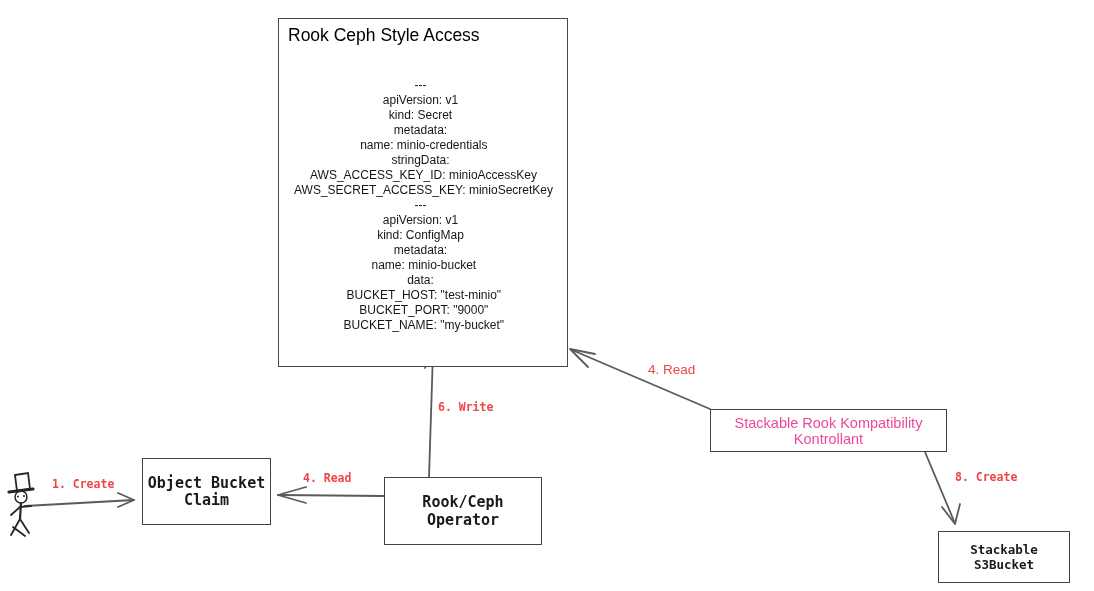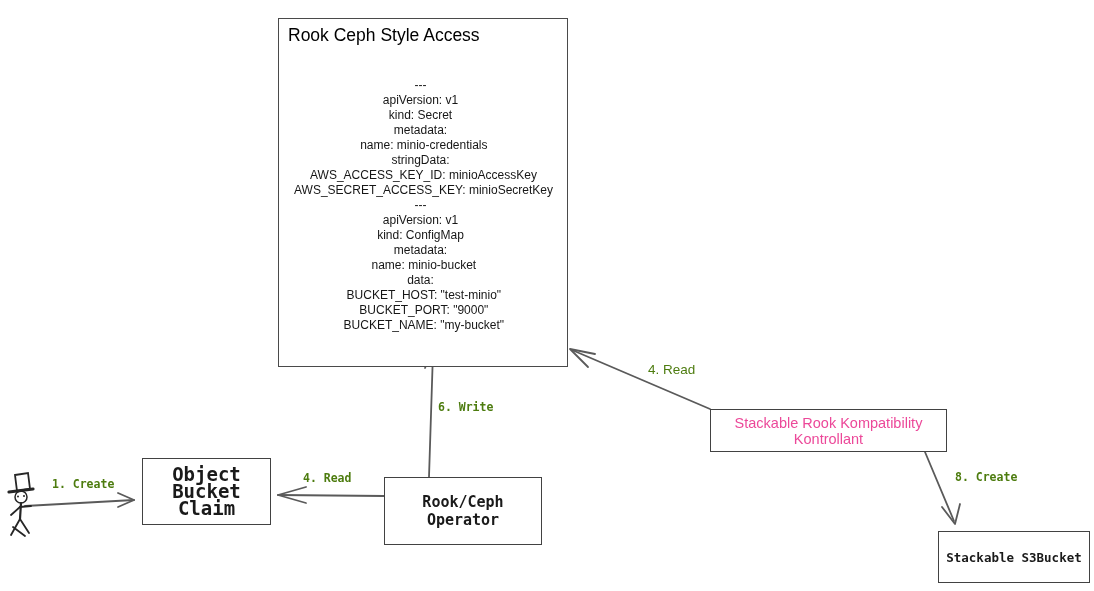--- a/index.html
+++ b/index.html
@@ -25,30 +25,30 @@
   .pre{white-space:pre;}
   .pre-line{white-space:pre-line;}
 
   
   #big-box{left:278px;top:18px;width:290px;height:349px;display:block;border-color:#4a4a4a;}
   #big-box-title{position:absolute;left:9px;top:6px;font-size:17.5px;color:#000;}
   #big-box-yaml{position:absolute;left:9px;top:59px;font-size:12px;line-height:15px;color:#161616;}
 
   
   #obc-box{left:142px;top:458px;width:129px;height:67px;}
-  #obc-box .lbl{font-size:19px;font-weight:bold;line-height:17px;}
+  #obc-box .lbl{font-size:15px;font-weight:bold;line-height:17px;}
   #operator-box{left:384px;top:477px;width:158px;height:68px;align-items:center;}
   #operator-box .lbl{font-size:15px;font-weight:600;}
   #kontrollant-box{left:710px;top:409px;width:237px;height:43px;border-width:1.4px;}
   #kontrollant-box .lbl{font-size:14.5px;color:#ec4899;}
-  #s3-box{left:938px;top:531px;width:152px;height:52px;}
+  #s3-box{left:938px;top:531px;width:132px;height:52px;}
   #s3-box .lbl{font-size:12.5px;font-weight:bold;}
 
   
-  .edge-label{position:absolute;font-size:11.5px;font-weight:bold;color:#4d7c0f;}
+  .edge-label{position:absolute;font-size:11.5px;font-weight:bold;color:#ef4444;}
   #label-1{left:52px;top:477px;text-align:center;}
   #label-2{left:303px;top:471px;}
   #label-3{left:438px;top:400px;}
   #label-4{left:648px;top:362px;font-family:"Liberation Sans", sans-serif;font-weight:normal;font-size:13.5px;}
   #label-5{left:955px;top:470px;}
 </style>
 </head>
 <body>
 
 <div id="canvas">

